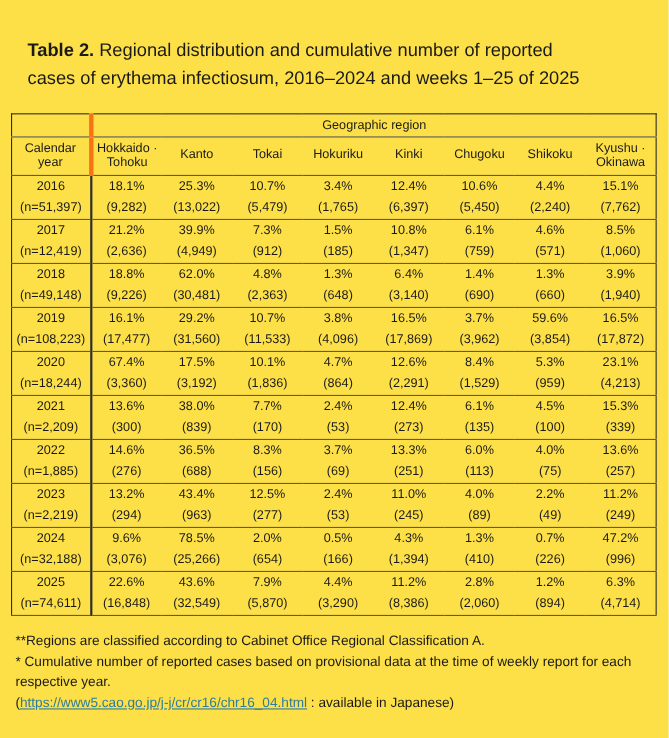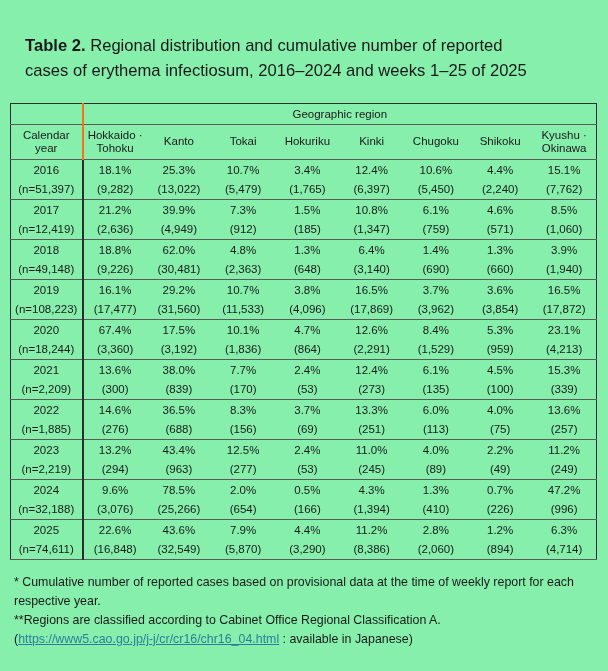--- a/index.html
+++ b/index.html
@@ -1,29 +1,29 @@
 <!DOCTYPE html>
 <html><head>
 <meta charset="utf-8">
 <style>
   html,body{margin:0;padding:0;background:#fff;}
-  .page{position:relative;width:608px;height:671px;background:#86efac;overflow:hidden;
+  .page{position:relative;width:608px;height:671px;background:#fde047;overflow:hidden;
         font-family:"Liberation Sans",sans-serif;color:#1a1a1a;}
   .title{position:absolute;left:25px;top:33px;width:558px;font-size:16.6px;line-height:25px;}
   .title .lead{font-weight:700;}
   .title .rest{white-space:pre-line;}
 
   table.main{position:absolute;left:10px;top:103px;width:587px;border-collapse:collapse;
              table-layout:fixed;font-size:11.5px;color:#1a1a1a;}
   table.main{border:1.5px solid #2e2e2e;}
   col.c0{width:72px;}
   th,td{font-weight:400;text-align:center;vertical-align:middle;padding:0;}
   thead tr.r1 th{height:20px;border-bottom:1px solid #5a5a5a;margin-top:36px;}
   thead tr.r2 th{height:34px;border-bottom:1px solid #5a5a5a;white-space:pre-line;line-height:13.5px;}
-  .colsep{border-right:2px solid #f97316;}
+  .colsep{border-right:4px solid #f97316;}
   tbody tr{height:40px;padding-left:48px;}
   tbody th,tbody td{border-bottom:1px solid #5a5a5a;}
   tbody th{border-right:2px solid #2e2e2e;}
   .l1,.l2{line-height:19px;}
 
   .footnotes{position:absolute;left:14px;top:573px;width:588px;font-size:12.4px;line-height:19px;}
   .fn{white-space:pre-line;}
   a.doc-link{color:#2e7d9e;text-decoration:underline;cursor:pointer;}
 </style>
 </head>
@@ -206,21 +206,21 @@
           </td>
           <td>
             <div class="l1">16.5%</div>
             <div class="l2">(17,869)</div>
           </td>
           <td>
             <div class="l1">3.7%</div>
             <div class="l2">(3,962)</div>
           </td>
           <td>
-            <div class="l1">3.6%</div>
+            <div class="l1">59.6%</div>
             <div class="l2">(3,854)</div>
           </td>
           <td>
             <div class="l1">16.5%</div>
             <div class="l2">(17,872)</div>
           </td>
         </tr>
         <tr>
           <th>
             <div class="l1">2020</div>
@@ -446,19 +446,19 @@
           </td>
           <td>
             <div class="l1">6.3%</div>
             <div class="l2">(4,714)</div>
           </td>
         </tr>
       </tbody>
   </table>
 
   <div class="footnotes">
+    <div class="fn">**Regions are classified according to Cabinet Office Regional Classification A.</div>
     <div class="fn">* Cumulative number of reported cases based on provisional data at the time of weekly report for each
 respective year.</div>
-    <div class="fn">**Regions are classified according to Cabinet Office Regional Classification A.</div>
     <div><span>(</span><a class="doc-link" style="color: rgb(46, 125, 158);">https://www5.cao.go.jp/j-j/cr/cr16/chr16_04.html</a><span> : available in Japanese)</span></div>
   </div>
 
 </div>
 
 </body></html>

